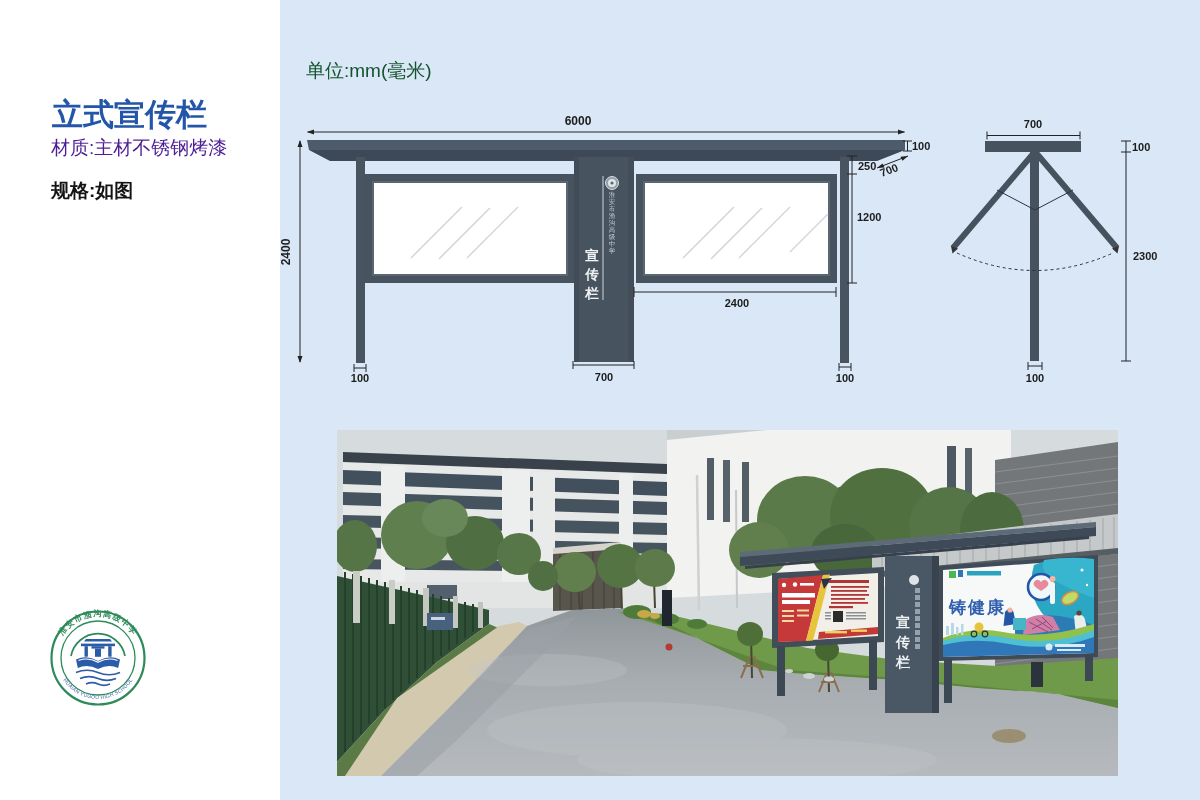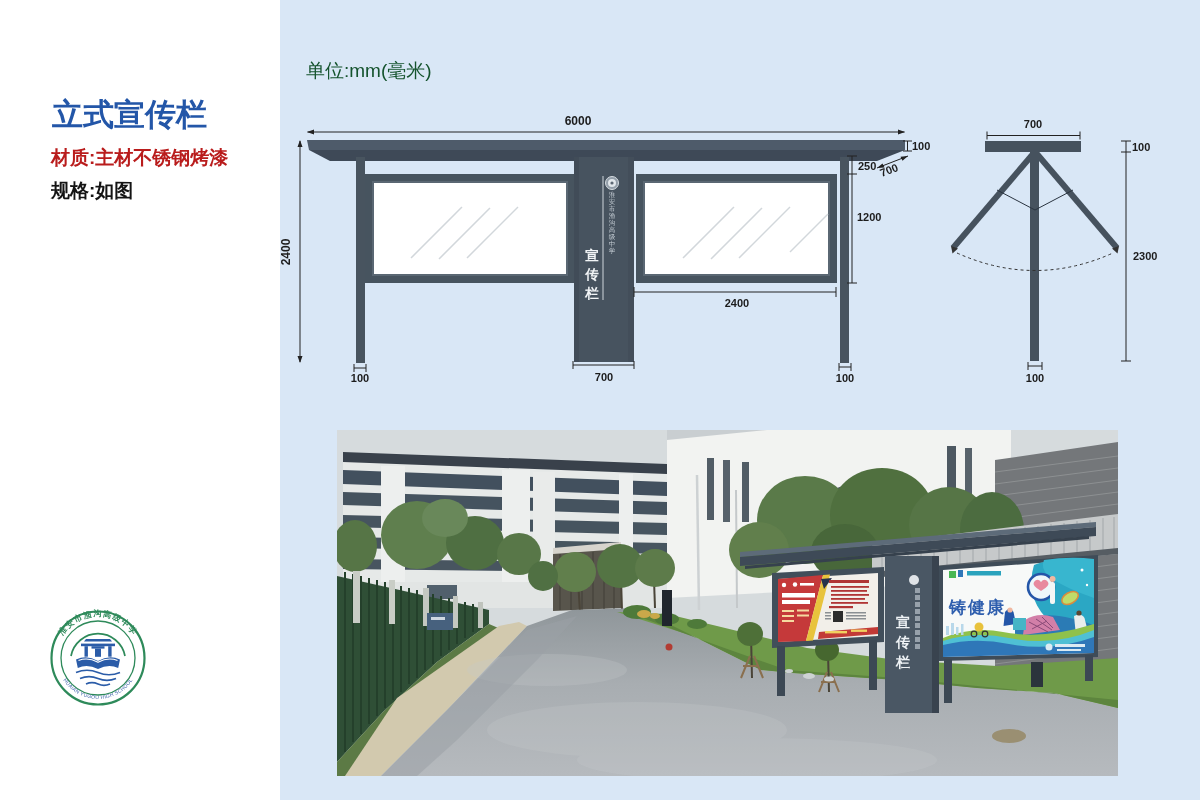--- a/index.html
+++ b/index.html
@@ -7,21 +7,21 @@
 </style>
 </head>
 <body>
 
 <div class="abs" style="left:280px;top:0;width:920px;height:800px;background:#d9e7f6"></div>
 
 <div class="abs" style="left:0;top:0;width:280px;height:800px;background:#ffffff"></div>
 
 <div class="abs" style="left:52px;top:80px;font-size:31px;font-weight:700;color:#2356a8;letter-spacing:0px;margin-top:14px;">立式宣传栏</div>
 
-<div class="abs" style="left:51px;top:145px;font-size:19px;font-weight:700;color:#b91c1c;">材质:主材不锈钢烤漆</div>
+<div class="abs" style="left:51px;top:135px;font-size:19px;font-weight:400;color:#4c1d95;">材质:主材不锈钢烤漆</div>
 
 <div class="abs" style="left:51px;top:178px;font-size:19px;font-weight:600;color:#141414;text-align:center;">规格:如图</div>
 
 <div class="abs" style="left:306px;top:58px;font-size:19px;font-weight:400;color:#14532d;">单位:mm(毫米)</div>
 
 <svg class="abs" style="left:280px;top:105px" width="650" height="290" viewBox="280 105 650 290">
 
 <g fill="none" stroke="#222222" stroke-width="1">
 <line x1="307.5" y1="132" x2="904.5" y2="132"></line>
 <path d="M307,132 l7,-2.5 v5 z M905,132 l-7,-2.5 v5 z" fill="#222" stroke="none"></path>

